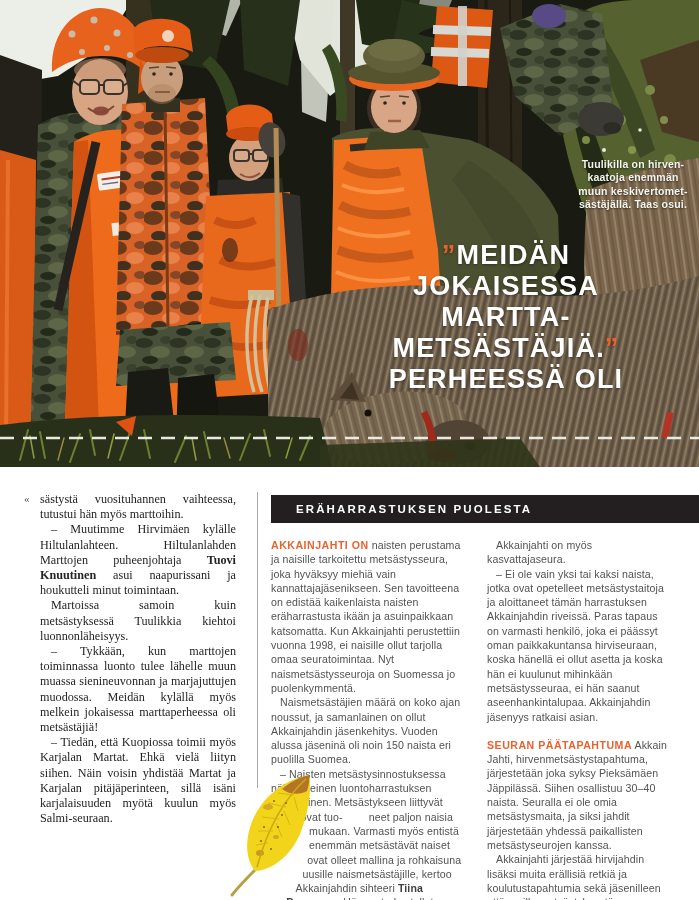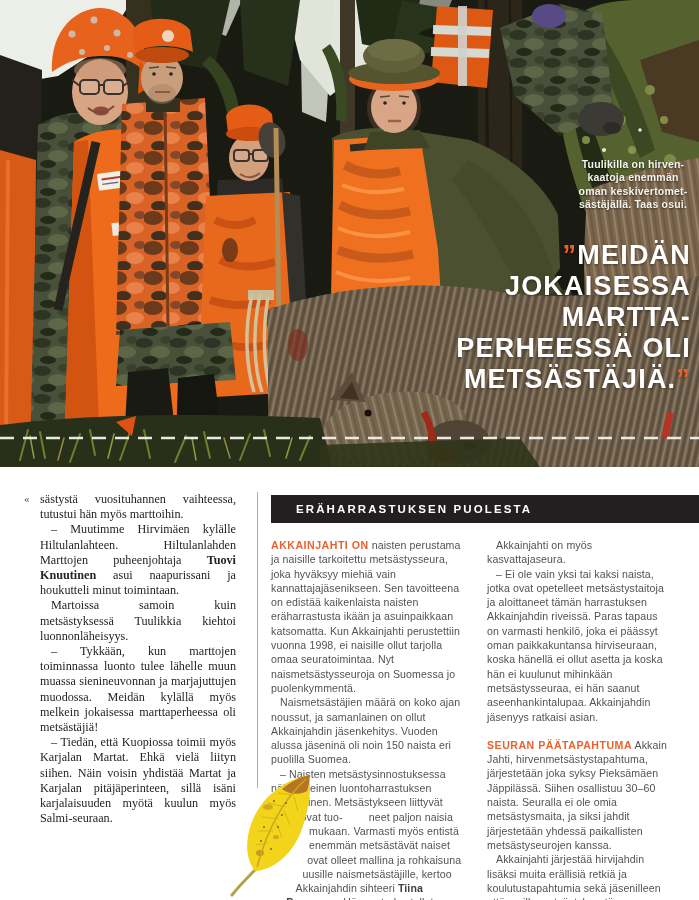--- a/index.html
+++ b/index.html
@@ -4,21 +4,21 @@
 <style>
   html,body{margin:0;padding:0;background:#ffffff;}
   .page{position:relative;width:699px;height:900px;background:#ffffff;overflow:hidden;
         font-family:"Liberation Sans",sans-serif;}
   
   .photo{position:absolute;left:0;top:0;width:699px;height:467px;overflow:hidden;background:#0f172a;}
   .photo svg{display:block;}
   .caption{position:absolute;top:158px;right:9px;width:114px;text-align:center;
            font:bold 10.5px/13.4px "Liberation Sans",sans-serif;color:#f3f5ee;
            letter-spacing:.2px;text-shadow:0 1px 2px rgba(0,0,0,.55);}
-  .pull-quote{position:absolute;top:240px;right:8px;width:370px;text-align:right;
+  .pull-quote{position:absolute;top:240px;right:8px;width:370px;text-align:center;
               font:bold 27px/31px "Liberation Sans",sans-serif;color:#ffffff;
               letter-spacing:1.2px;text-shadow:0 1px 3px rgba(0,0,0,.4);}
   .pq-mark{color:#e9622e;}
   
   .article{position:absolute;left:0;top:467px;width:699px;height:433px;background:#ffffff;}
   .col1{position:absolute;left:40px;top:25px;width:196px;}
   .col1 p{margin:0;text-align:justify;font:12.2px/15.2px "Liberation Serif",serif;color:#262422;}
   .col1 p.ind{text-indent:11px;}
   .sb{font-weight:bold;}
   .cont-mark{position:absolute;left:-16px;top:0;font:11px "Liberation Serif",serif;color:#555;}
@@ -325,30 +325,30 @@
         <path d="M116,422 L136,416 L132,436 Z" fill="#df5214"></path>
         <rect x="664" y="412" width="7" height="26" fill="#b53322" transform="rotate(12 667 425)"></rect>
       </g>
 
       <line x1="0" y1="438" x2="699" y2="438" stroke="#f2f2ea" stroke-width="2.6" stroke-dasharray="14 9" opacity="0.95"></line>
     </svg>
 
     <div class="caption">
       <div>Tuulikilla on hirven-</div>
       <div>kaatoja enemmän</div>
-      <div>oman keskivertomet-</div>
+      <div>muun keskivertomet-</div>
       <div>sästäjällä. Taas osui.</div>
     </div>
 
     <div class="pull-quote">
       <div class="pq-line"><span class="pq-mark">”</span><span>MEIDÄN</span></div>
       <div class="pq-line">JOKAISESSA</div>
       <div class="pq-line">MARTTA-</div>
+      <div class="pq-line"><span>METSÄSTÄJIÄ.</span><span class="pq-mark">”</span></div>
       <div class="pq-line">PERHEESSÄ OLI</div>
-      <div class="pq-line"><span>METSÄSTÄJIÄ.</span><span class="pq-mark">”</span></div>
     </div>
   </div>
 
   <div class="article">
 
     <div class="col1">
       <span class="cont-mark">«</span>
       <p>sästystä vuosituhannen vaihteessa, tutustui hän myös marttoihin.</p>
       <p class="ind"><span>– Muutimme Hirvimäen kylälle Hiltulanlahteen. Hiltulanlahden Marttojen puheenjohtaja </span><span class="sb">Tuovi Knuutinen</span><span> asui naapurissani ja houkutteli minut toimintaan.</span></p>
       <p class="ind">Martoissa samoin kuin metsästyksessä Tuulikkia kiehtoi luonnonläheisyys.</p>
@@ -362,21 +362,21 @@
 
     <div class="col2 sans">
       <p><span class="lead">AKKAINJAHTI ON</span><span> naisten perustama ja naisille tarkoitettu metsästysseura, joka hyväksyy miehiä vain kannattajajäsenikseen. Sen tavoitteena on edistää kaikenlaista naisten eräharrastusta ikään ja asuinpaikkaan katsomatta. Kun Akkainjahti perustettiin vuonna 1998, ei naisille ollut tarjolla omaa seuratoimintaa. Nyt naismetsästysseuroja on Suomessa jo puolenkymmentä.</span></p>
       <p class="ind2">Naismetsästäjien määrä on koko ajan noussut, ja samanlainen on ollut Akkainjahdin jäsenkehitys. Vuoden alussa jäseninä oli noin 150 naista eri puolilla Suomea.</p>
       <p class="ind2"><span>– Naisten metsästysinnostuksessa näkyy yleinen luontoharrastuksen kasvaminen. Metsästykseen liittyvät koirat ovat tuo-</span><span class="gap-sp"></span><span class="leaf-float"></span><span>neet paljon naisia mukaan. Varmasti myös entistä enemmän metsästävät naiset ovat olleet mallina ja rohkaisuna uusille naismetsästäjille, kertoo Akkainjahdin sihteeri </span><span class="bb">Tiina Paananen.</span><span> Hän on tarkastellut naisten metsästysharrastusta metsätalousinsinööritutkintojen lopputöissään vuosina 1994 ja 2013.</span></p>
     </div>
 
     <div class="col3 sans">
       <p class="ind2">Akkainjahti on myös kasvattajaseura.</p>
       <p class="ind2">– Ei ole vain yksi tai kaksi naista, jotka ovat opetelleet metsästystaitoja ja aloittaneet tämän harrastuksen Akkainjahdin riveissä. Paras tapaus on varmasti henkilö, joka ei päässyt oman paikkakuntansa hirviseuraan, koska hänellä ei ollut asetta ja koska hän ei kuulunut mihinkään metsästysseuraa, ei hän saanut aseenhankintalupaa. Akkainjahdin jäsenyys ratkaisi asian.</p>
-      <p class="mt"><span class="lead">SEURAN PÄÄTAPAHTUMA</span><span> Akkain Jahti, hirvenmetsästystapahtuma, järjestetään joka syksy Pieksämäen Jäppilässä. Siihen osallistuu 30–60 naista. Seuralla ei ole omia metsästysmaita, ja siksi jahdit järjestetään yhdessä paikallisten metsästyseurojen kanssa.</span></p>
+      <p class="mt"><span class="lead">SEURAN PÄÄTAPAHTUMA</span><span> Akkain Jahti, hirvenmetsästystapahtuma, järjestetään joka syksy Pieksämäen Jäppilässä. Siihen osallistuu 30–40 naista. Seuralla ei ole omia metsästysmaita, ja siksi jahdit järjestetään yhdessä paikallisten metsästyseurojen kanssa.</span></p>
       <p class="ind2">Akkainjahti järjestää hirvijahdin lisäksi muita erällisiä retkiä ja koulutustapahtumia sekä jäsenilleen että muille metsästyksestä kiinnostuneille naisille. Naisjoukolla on metsästetty karhuja, majavia, jäniksiä ja kettuja – ja kaikkea on myös saatu saaliksi asti.</p>
     </div>
 
     <svg class="leaf-svg" width="112" height="135" viewBox="0 0 112 135">
       <g>
         <path d="M16,128 C24,118 32,110 39,103" stroke="#b2a244" stroke-width="3" fill="none" stroke-linecap="round"></path>
         <path d="M93,8 C72,12 50,26 39,48 C28,70 29,92 39,104 C57,103 75,88 84,67 C92,47 96,24 93,8 Z" fill="#f2d51a"></path>
         <path d="M93,8 C84,10 74,15 66,22 C74,28 84,28 91,24 C93,18 94,12 93,8 Z" fill="#ad6a28" opacity="0.9"></path>
         <ellipse cx="52" cy="40" rx="5" ry="3" fill="#c08a2c" opacity="0.6"></ellipse>
         <ellipse cx="44" cy="86" rx="4" ry="3" fill="#b87c2a" opacity="0.7"></ellipse>

